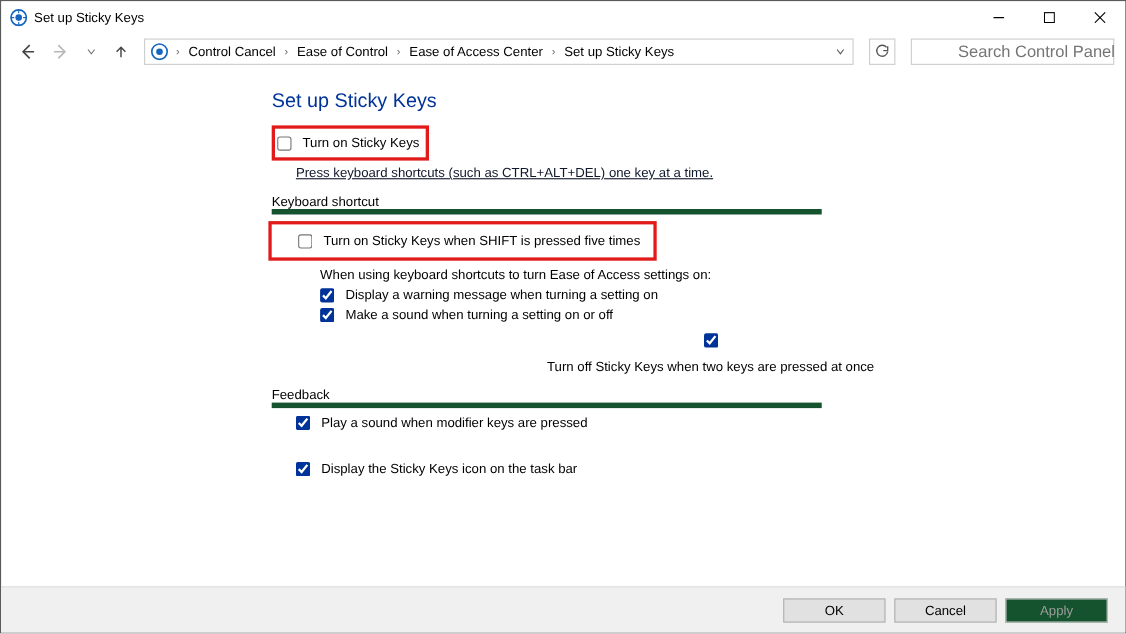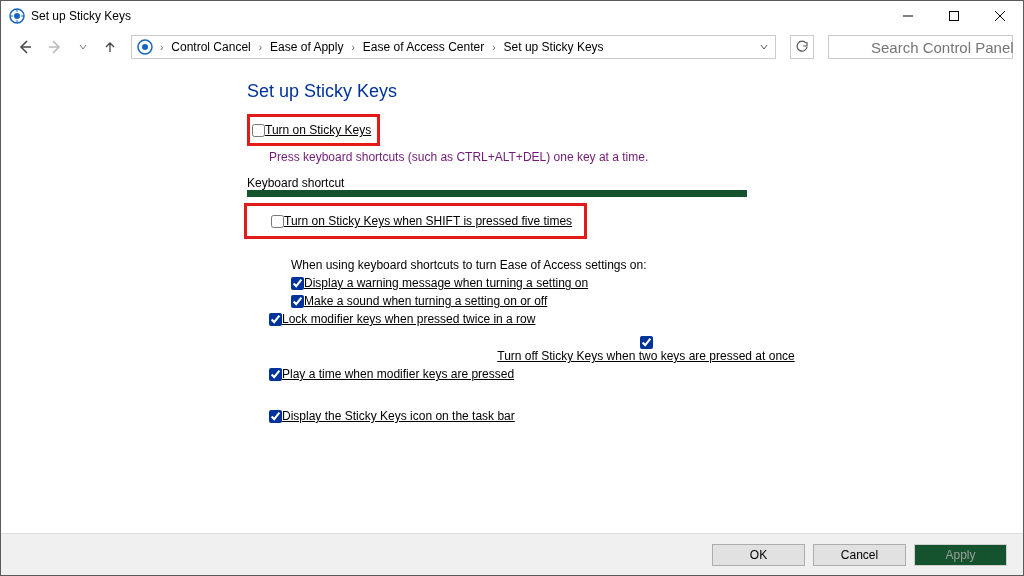--- a/index.html
+++ b/index.html
@@ -24,24 +24,24 @@
     .breadcrumb .crumb { padding: 2px 2px; }
     .breadcrumb .end-controls { margin-left: auto; display:flex; align-items:center; gap:6px; }
     .breadcrumb .dropdown-caret { width: 14px; text-align:center; }
     .refresh { width: 24px; height: 24px; border: 1px solid #ccc; display:flex; align-items:center; justify-content:center; margin-left:4px; }
     .searchbox { width: 185px; height: 24px; border: 1px solid #ccc; display: flex; align-items: center; padding: 0 6px; margin-left: 4px; }
     .searchbox input { border: none; outline: none; flex: 1 1 auto; font-size: 15px; background: transparent; margin-left: 36px; }
     .searchbox .search-icon { width: 14px; height: 14px; }
     
     .content { flex: 1 1 auto; overflow: hidden; padding: 18px 0 0 246px; }
     .page-title { color: #003399; font-size: 18px; font-weight: 400; margin-bottom: 12px; }
-    .check-row { display: flex; align-items: center; gap: 0; margin: 4px 0; text-decoration: underline; }
+    .check-row { display: flex; align-items: center; gap: 10px; margin: 4px 0; }
     .check-row input[type=checkbox] { width: 13px; height: 13px; accent-color: #003399; }
-    .description { color: #701a75; margin: 2px 0 12px 22px; font-size: 12px; }
-    .section-label { font-size: 12px; color: #000; margin: 12px 0 6px 0; border-bottom: 7px solid #14532d; width: 500px; }
+    .description { color: #0f172a; margin: 2px 0 12px 22px; font-size: 12px; text-decoration: underline; }
+    .section-label { font-size: 12px; color: #000; margin: 12px 0 6px 0; border-bottom: 5px solid #14532d; width: 500px; }
     .indent-1 { margin-left: 22px; }
     .indent-2 { margin-left: 44px; }
     .highlight-red { border: 3px solid #e21a1a; display: inline-flex; padding: 2px 6px 2px 2px; }
     .row1-highlight { margin-bottom: 2px; }
     
     .button-bar { height: 42px; border-top: 1px solid #ddd; background: #f0f0f0; display: flex; align-items: center; justify-content: flex-end; gap: 8px; padding: 0 16px; }
     .button-bar button { width: 93px; height: 22px; font-size: 12px; background: #e1e1e1; border: 1px solid #adadad; }
     .button-bar button.disabled { color: #9d9d9d; border-color: #cfcfcf; background: #14532d; }
     .sub-note { font-size:12px; color:#000; }
   </style>
@@ -107,21 +107,21 @@
     <div class="breadcrumb">
       <span class="cp-icon">
         <svg width="16" height="16" viewBox="0 0 16 16">
             <circle cx="8" cy="8" r="7" fill="none" stroke="#1565c0" stroke-width="1.5"></circle>
             <circle cx="8" cy="8" r="3" fill="#1565c0"></circle>
           </svg>
       </span>
       <span class="sep">›</span>
       <span class="crumb">Control Cancel</span>
       <span class="sep">›</span>
-      <span class="crumb">Ease of Apply</span>
+      <span class="crumb">Ease of Control</span>
       <span class="sep">›</span>
       <span class="crumb">Ease of Access Center</span>
       <span class="sep">›</span>
       <span class="crumb">Set up Sticky Keys</span>
       <div class="end-controls">
         <span class="dropdown-caret"><svg width="8" height="8" viewBox="0 0 8 8">
               <path d="M1 2 L4 6 L7 2" stroke="#555" stroke-width="1" fill="none"></path>
             </svg></span>
       </div>
     </div>
@@ -156,42 +156,39 @@
 
     <div style="margin-top:4px;">
       <div class="highlight-red" style="padding:4px 12px 4px 24px; margin-left:-3px;">
         <div class="check-row">
           <input type="checkbox" style="">
           <span>Turn on Sticky Keys when SHIFT is pressed five times</span>
         </div>
       </div>
     </div>
 
-    <div class="indent-2 sub-note" style="margin-top:19px;">When using keyboard shortcuts to turn Ease of Access settings on:</div>
+    <div class="indent-2 sub-note" style="margin-top:6px;">When using keyboard shortcuts to turn Ease of Access settings on:</div>
     <div class="check-row indent-2">
       <input type="checkbox" checked="" style="">
       <span>Display a warning message when turning a setting on</span>
     </div>
     <div class="check-row indent-2">
       <input type="checkbox" checked="" style="">
       <span>Make a sound when turning a setting on or off</span>
     </div>
 
+    <div class="check-row indent-1" style="margin-top:10px;flex-direction:column;">
+      <input type="checkbox" checked="" style="">
+      <span>Turn off Sticky Keys when two keys are pressed at once</span>
+    </div>
+
+    <div class="section-label">Feedback</div>
     <div class="check-row indent-1">
       <input type="checkbox" checked="" style="">
-      <span>Lock modifier keys when pressed twice in a row</span>
-    </div>
-    <div class="check-row indent-1" style="margin-top:10px;flex-direction:column;">
-      <input type="checkbox" checked="" style="">
-      <span>Turn off Sticky Keys when two keys are pressed at once</span>
-    </div>
-
-    <div class="check-row indent-1">
-      <input type="checkbox" checked="" style="">
-      <span>Play a time when modifier keys are pressed</span>
+      <span>Play a sound when modifier keys are pressed</span>
     </div>
     <div class="check-row indent-1" style="margin-top:28px;">
       <input type="checkbox" checked="" style="">
       <span>Display the Sticky Keys icon on the task bar</span>
     </div>
   </div>
 
   <div class="button-bar">
     <button>OK</button>
     <button>Cancel</button>

